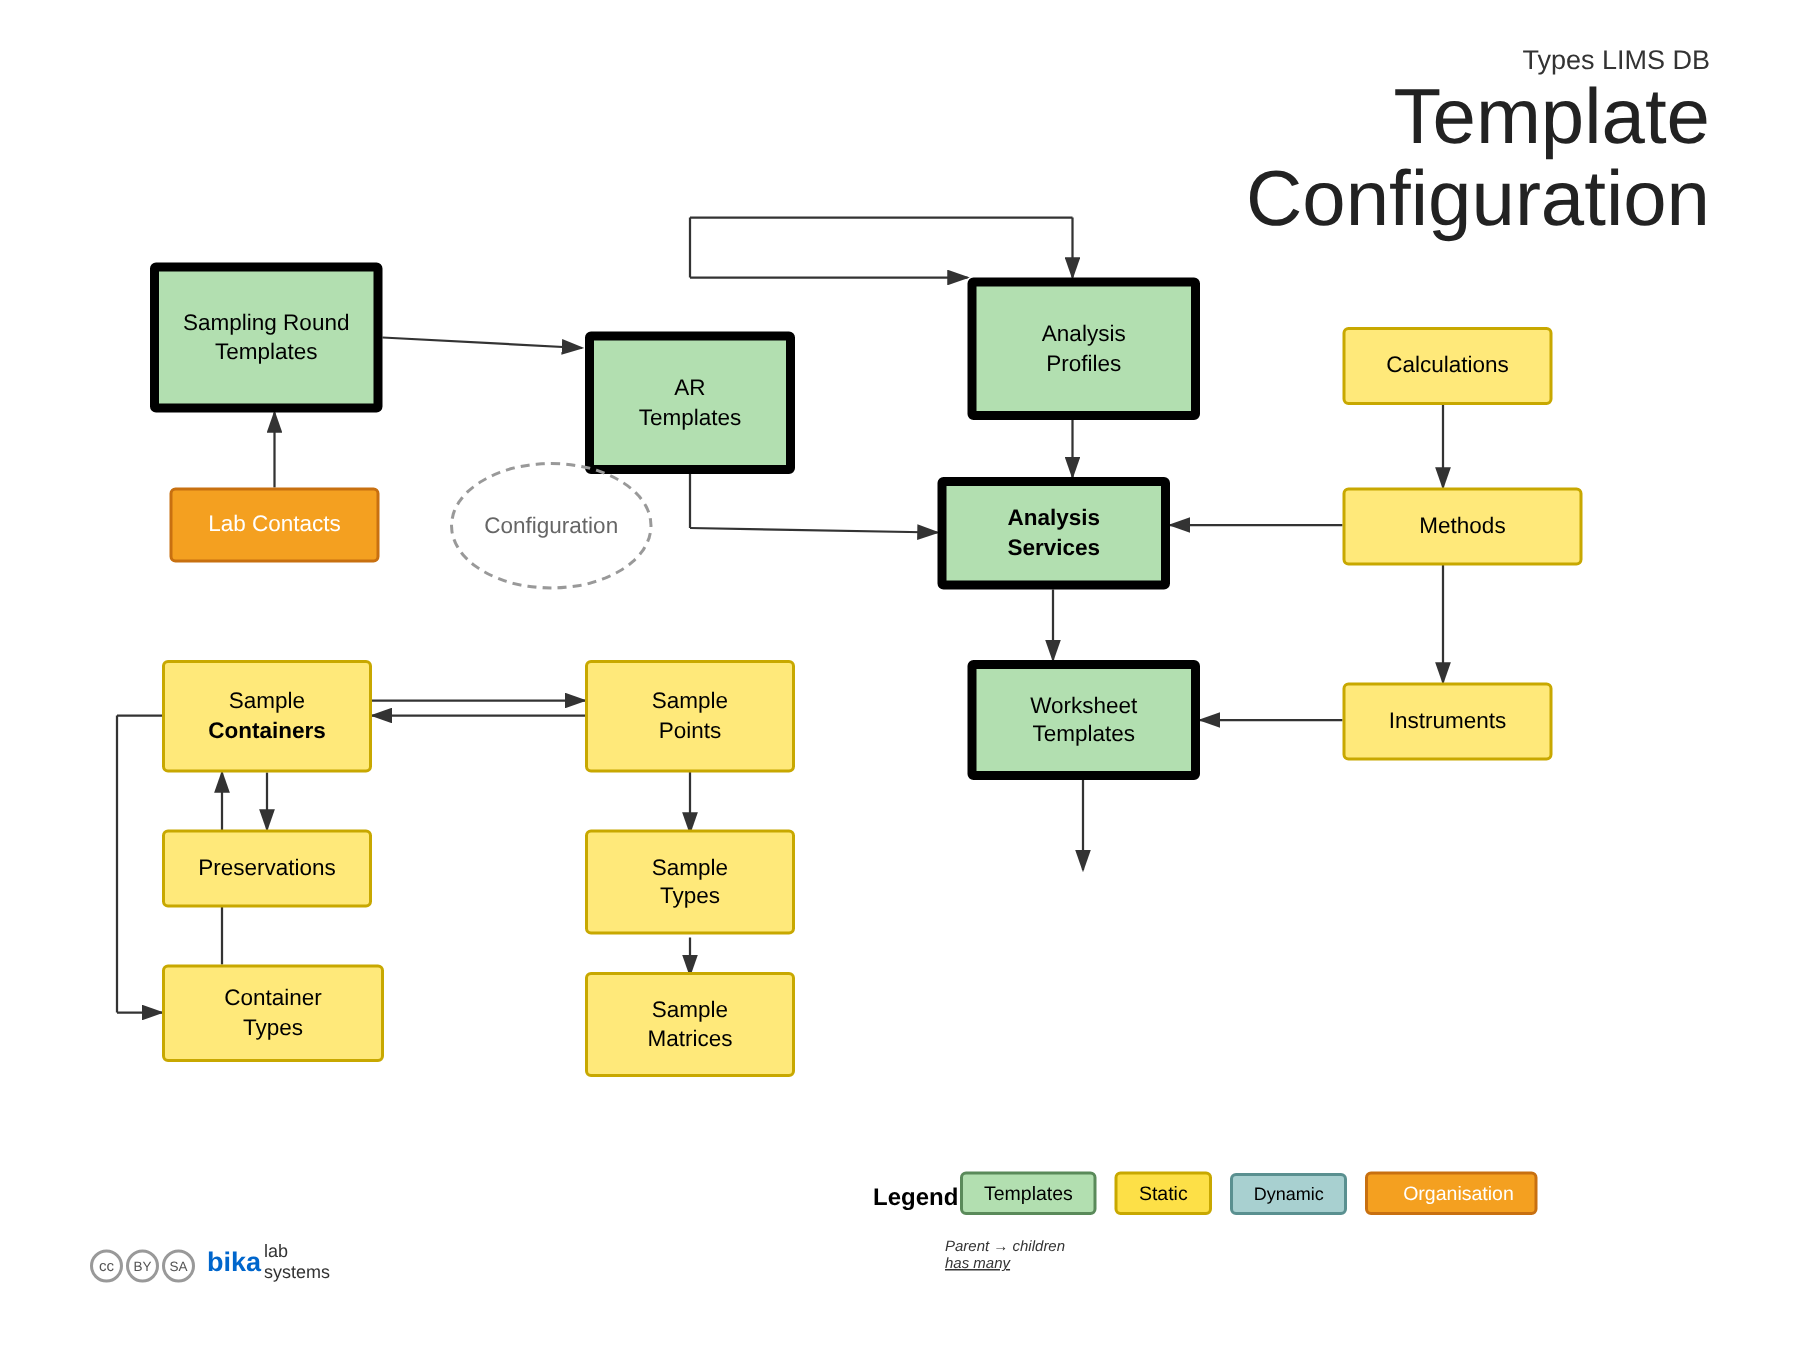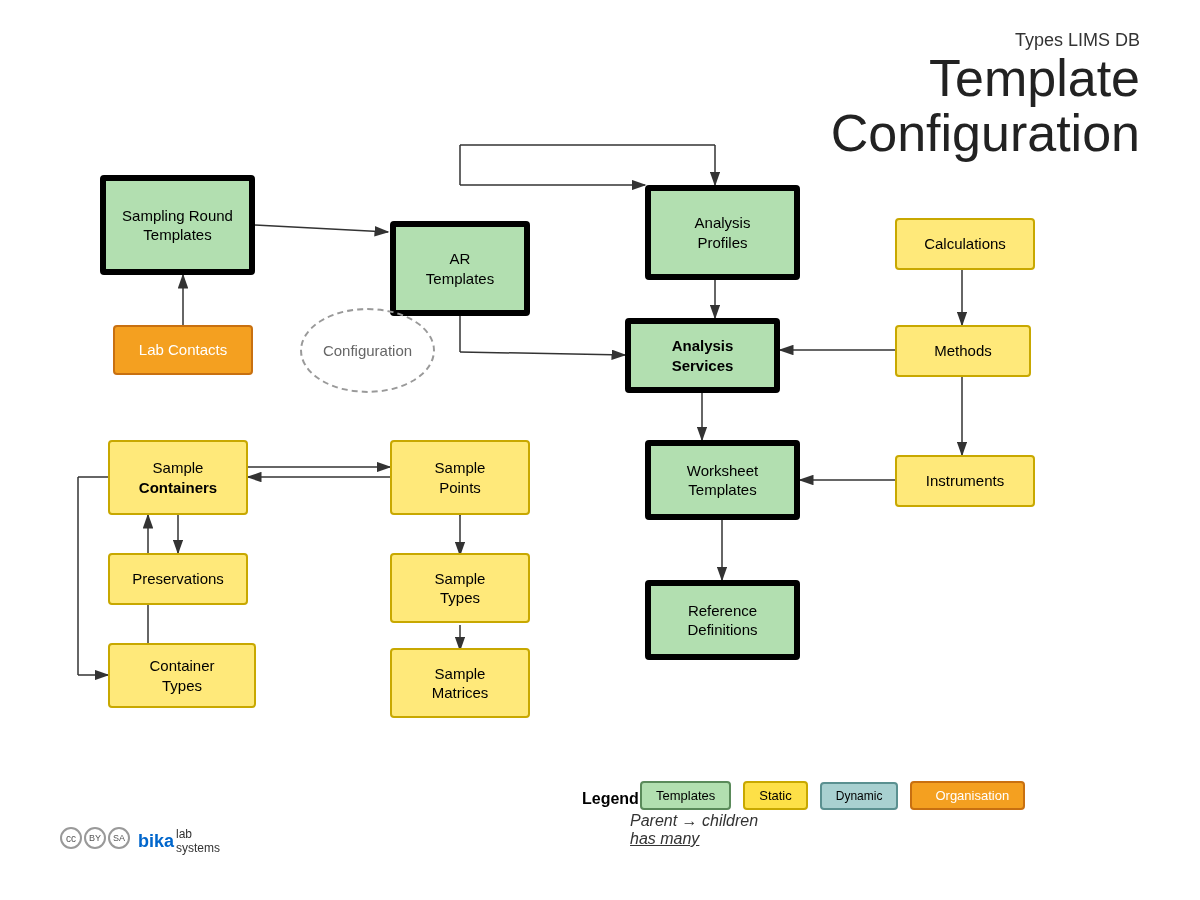--- a/index.html
+++ b/index.html
@@ -202,21 +202,21 @@
   </div>
 
   <div class="node node-green node-bold" style="left:625px;top:318px;width:155px;height:75px;">
     <span><strong>Analysis<br>Services</strong></span>
   </div>
 
   <div class="node node-yellow" style="left:895px;top:218px;width:140px;height:52px;">
     <span>Calculations</span>
   </div>
 
-  <div class="node node-yellow" style="left:895px;top:325px;width:136px;height:52px;">
+  <div class="node node-yellow" style="left:895px;top:325px;width:160px;height:52px;">
     <span>Methods</span>
   </div>
 
   <div class="node node-yellow" style="left:895px;top:455px;width:140px;height:52px;">
     <span>Instruments</span>
   </div>
 
   <div class="node node-yellow" style="left:108px;top:440px;width:140px;height:75px;">
     <span>Sample<br><strong>Containers</strong></span>
   </div>
@@ -230,23 +230,20 @@
   </div>
 
   <div class="node node-yellow" style="left:108px;top:553px;width:140px;height:52px;">
     <span>Preservations</span>
   </div>
 
   <div class="node node-yellow" style="left:390px;top:553px;width:140px;height:70px;">
     <span>Sample<br>Types</span>
   </div>
 
-  <div class="node node-green" style="left:645px;top:580px;width:155px;height:80px;">
-    <span>Reference<br>Definitions</span>
-  </div>
 
   <div class="node node-yellow" style="left:108px;top:643px;width:148px;height:65px;">
     <span>Container<br>Types</span>
   </div>
 
   <div class="node node-yellow" style="left:390px;top:648px;width:140px;height:70px;">
     <span>Sample<br>Matrices</span>
   </div>
 
 
@@ -254,26 +251,26 @@
     <span>Legend</span>
   </div>
 
   <div class="legend-boxes">
     <div class="legend-box node-green" style="background:#b2dfb0;border:2px solid #5a8a5a;font-size:13px;">Templates</div>
     <div class="legend-box node-yellow" style="background:#fde047;border:2px solid #c8a800;font-size:13px;">Static</div>
     <div class="legend-box" style="background:#a8d0d0;border:2px solid #5a9090;font-size:12px;">Dynamic</div>
     <div class="legend-box node-orange" style="background:#f4a020;border:2px solid #c87010;color:#fff;font-size:13px;padding-left:23px;">Organisation</div>
   </div>
 
-  <div style="position:absolute;bottom:52px;left:630px;font-size:16px;color:#333;font-style:italic;">
+  <div style="position:absolute;bottom:52px;left:630px;font-size:10px;color:#333;font-style:italic;">
     Parent → children<br>
     <span style="text-decoration:underline;">has many</span>
   </div>
 
-  <div style="position:absolute;bottom:45px;left:60px;display:flex;align-items:flex-start;gap:8px;">
+  <div style="position:absolute;bottom:45px;left:60px;display:flex;align-items:flex-end;gap:8px;">
 
     <div style="display:flex;align-items:center;gap:2px;">
       <div style="width:22px;height:22px;border:2px solid #999;border-radius:50%;display:flex;align-items:center;justify-content:center;font-size:10px;color:#555;">cc</div>
       <div style="width:22px;height:22px;border:2px solid #999;border-radius:50%;display:flex;align-items:center;justify-content:center;font-size:9px;color:#555;">BY</div>
       <div style="width:22px;height:22px;border:2px solid #999;border-radius:50%;display:flex;align-items:center;justify-content:center;font-size:9px;color:#555;">SA</div>
     </div>
     <div style="display:flex;align-items:center;gap:2px;">
       <span style="color:#0066cc;font-size:18px;font-weight:bold;">bika</span>
       <span style="font-size:12px;color:#333;vertical-align:super;">lab<br>systems</span>
     </div>

